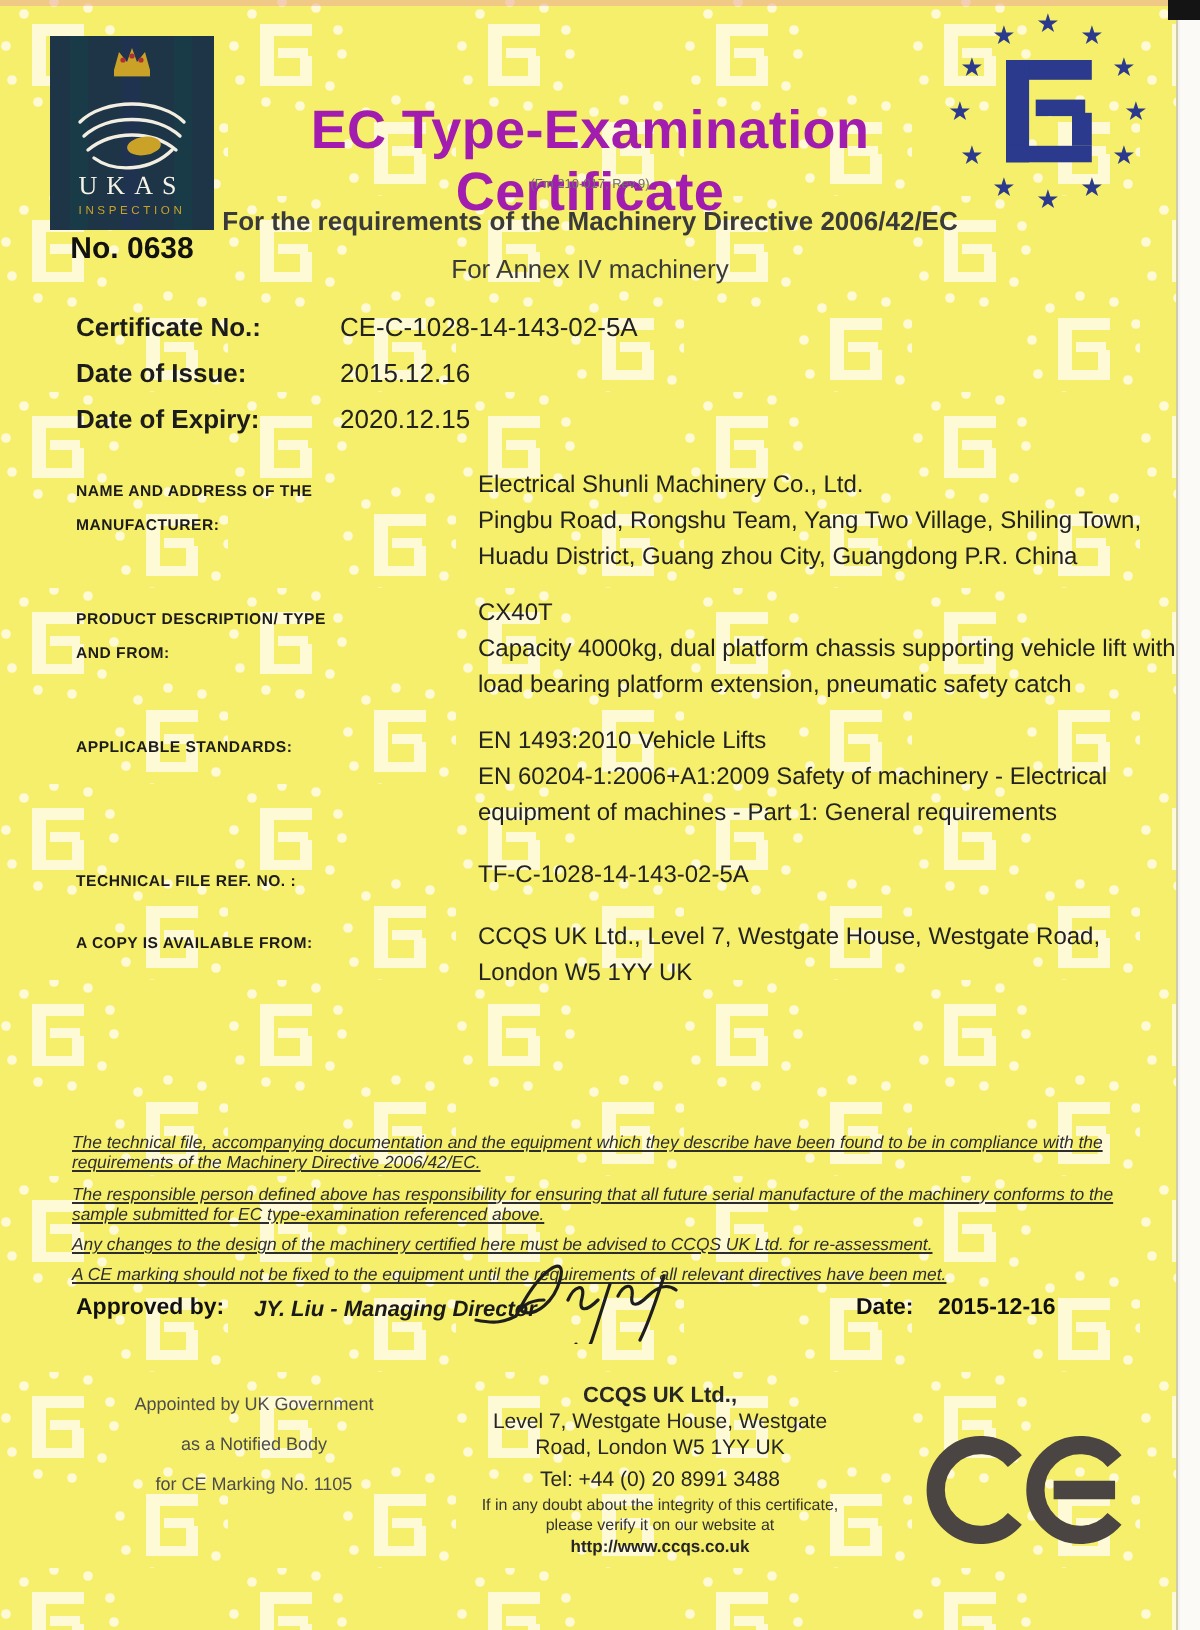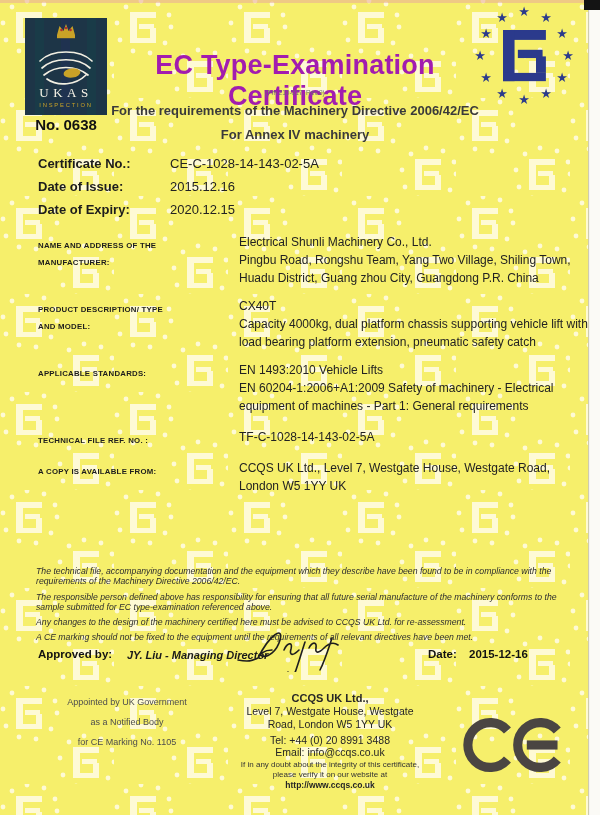--- a/index.html
+++ b/index.html
@@ -14,38 +14,38 @@
   .top-edge { position:absolute; left:0; top:0; width:589px; height:3px; background:#eaa99b; opacity:.55; }
 
   .abs { position:absolute; }
 
   
   .ukas-box { left:25px; top:18px; }
   .ukas-no { left:18px; top:116px; width:96px; text-align:center; font-weight:bold; font-size:15px; color:#111; }
   .title { left:103px; top:50px; width:384px; text-align:center; font-size:27px; font-weight:bold; color:#a21caf; letter-spacing:.2px; }
   .form-ref { left:103px; top:89px; width:384px; text-align:center; font-size:6.5px; color:#6d6d6d; }
   .subtitle1 { left:90px; top:103px; width:410px; text-align:center; font-size:13px; font-weight:bold; color:#3a3a3a; }
-  .subtitle2 { left:103px; top:127px; width:384px; text-align:center; font-size:13px; font-weight:bold; color:#3a3a3a; }
+  .subtitle2 { left:103px; top:127px; width:384px; text-align:center; font-size:13px; font-weight:normal; color:#3a3a3a; }
   .eu-logo { left:468px; top:2px; }
 
   
   .meta-row { left:38px; display:flex; font-size:13px; color:#1c1c1c; }
   .meta-row .lbl { width:132px; font-weight:bold; }
   .meta-row .val { font-weight:normal; color:#222; }
   #meta-0 { top:156px; } #meta-1 { top:179px; } #meta-2 { top:202px; }
 
   
   .section { left:38px; display:flex;gap:24px; }
   .sec-lbl { width:177px; font-size:7.8px; font-weight:bold; color:#1c1c1c; letter-spacing:.25px; line-height:17px; padding-top:4px; }
   .sec-val { width:360px; font-size:12px; color:#222; line-height:18px; }
   .sec-val span { display:block; }
   #sec-0 { top:233px; } #sec-1 { top:297px; } #sec-2 { top:361px; } #sec-3 { top:428px; } #sec-4 { top:459px; }
 
   
-  .statements { left:36px; top:566px; width:540px; font-size:8.7px; font-style:italic; color:#2e2e2e; line-height:1.18; }
+  .statements { left:36px; top:566px; width:540px; font-size:8.7px; font-style:italic; color:#2e2e2e; line-height:1.18;text-decoration:underline; }
   .statements p { margin-bottom:5px; }
 
   
   .ap-lbl { left:38px; top:648px; font-size:11.5px; font-weight:bold; color:#111; }
   .ap-name { left:127px; top:649px; font-size:11px; font-weight:bold; font-style:italic; color:#1a1a1a; }
   .ap-sig { left:150px; top:624px; }
   .ap-date-lbl { left:428px; top:648px; font-size:11.5px; font-weight:bold; color:#111; }
   .ap-date { left:469px; top:648px; font-size:11.5px; font-weight:bold; color:#111; }
 
   
@@ -174,21 +174,21 @@
       </div>
       <div class="sec-val">
         <span>Electrical Shunli Machinery Co., Ltd.</span>
           <span>Pingbu Road, Rongshu Team, Yang Two Village, Shiling Town,</span>
           <span>Huadu District, Guang zhou City, Guangdong P.R. China</span>
       </div>
     </div>
     <div class="abs section" id="sec-1">
       <div class="sec-lbl">
         <div>PRODUCT DESCRIPTION/ TYPE</div>
-          <div>AND MODEL:</div>
+          <div>AND FROM:</div>
       </div>
       <div class="sec-val">
         <span>CX40T</span>
           <span>Capacity 4000kg, dual platform chassis supporting vehicle lift with</span>
           <span>load bearing platform extension, pneumatic safety catch</span>
       </div>
     </div>
     <div class="abs section" id="sec-2">
       <div class="sec-lbl">
         <div>APPLICABLE STANDARDS:</div>
@@ -241,21 +241,20 @@
       <div>Appointed by UK Government</div>
       <div>as a Notified Body</div>
       <div>for CE Marking No. 1105</div>
     </div>
 
     <div class="abs f-center">
       <div class="f-org">CCQS UK Ltd.,</div>
       <div class="f-addr">Level 7, Westgate House, Westgate</div>
       <div class="f-addr">Road, London W5 1YY UK</div>
       <div class="f-tel">Tel: +44 (0) 20 8991 3488</div>
-      <div class="f-email">Email: info@ccqs.co.uk</div>
       <div class="f-note">If in any doubt about the integrity of this certificate,</div>
       <div class="f-note" style="margin-top:0">please verify it on our website at</div>
       <div class="f-web">http://www.ccqs.co.uk</div>
     </div>
 
     <svg class="abs ce-mark" width="108" height="74" viewBox="0 0 130 72">
       <g fill="none" stroke="#4a4542" stroke-width="11" stroke-linecap="butt">
         <path d="M54.7,18.6 A27,27 0 1 0 54.7,53.4"></path>
         <path d="M114.7,18.6 A27,27 0 1 0 114.7,53.4"></path>
         <path d="M78,36 H115"></path>

